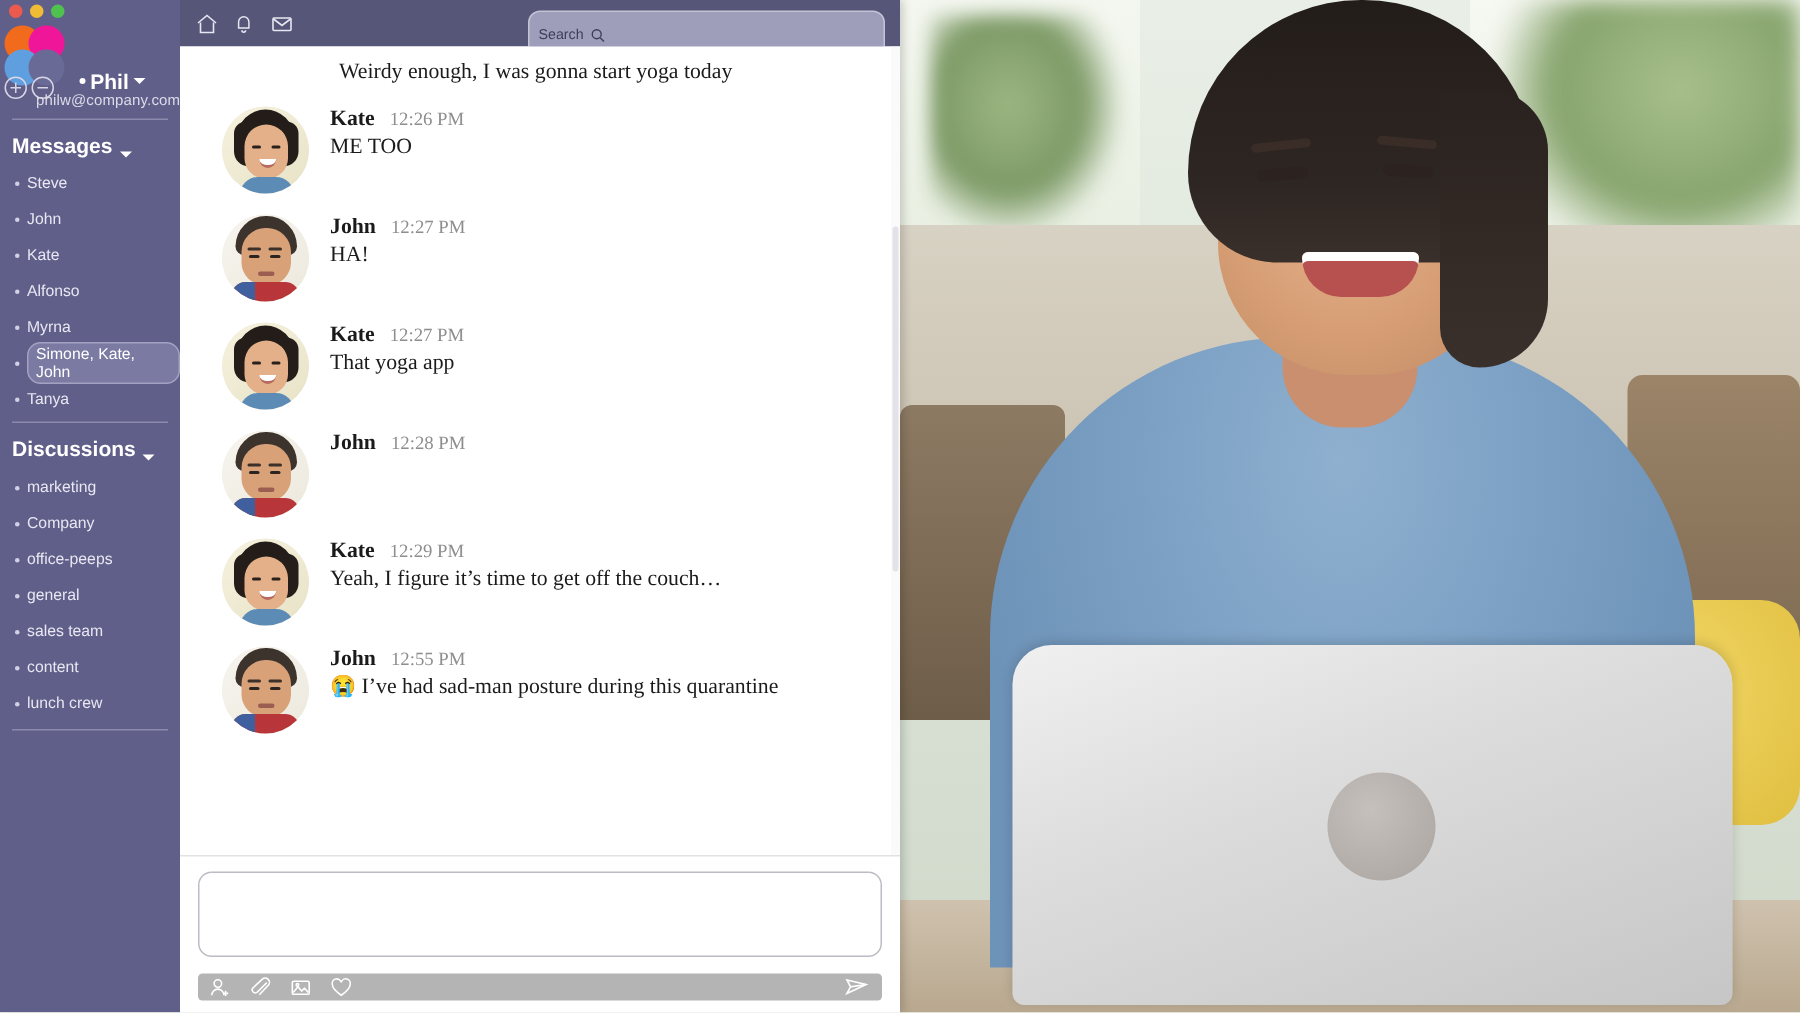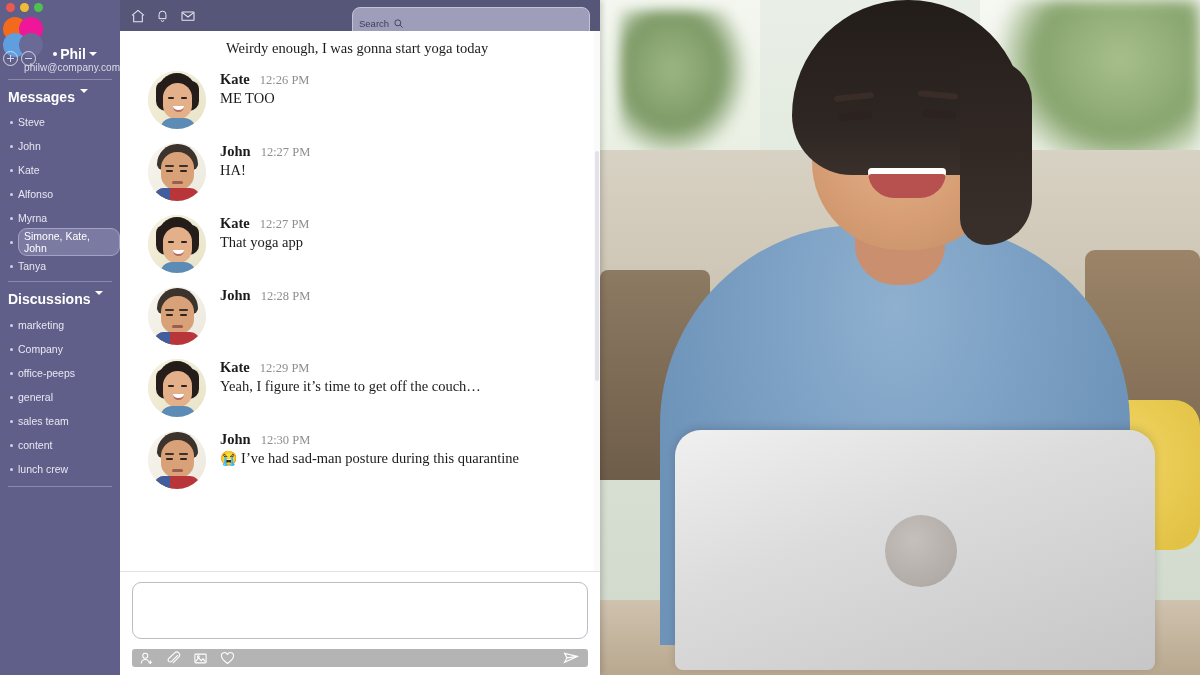--- a/index.html
+++ b/index.html
@@ -169,21 +169,21 @@
     position:absolute; left:24px; top:16px; width:96px;
     font-size:10px; color:#dcdbe9; text-align:left; letter-spacing:.1px;
   }
   .sb-divider {
     position:absolute; left:8px; width:104px; height:1px; background:#8b8aad;
   }
 
   .sb-section {
     position:absolute; left:8px; width:112px;
     font-size:14px; font-weight:bold; color:#ffffff;
-    display:flex; align-items:flex-start; gap:5px;
+    display:flex; align-items:flex-end; gap:5px;
   }
   .sb-list { position:absolute; left:8px; width:112px; }
   .sb-item {
     display:flex; align-items:center; gap:5px;
     font-size:10.5px; color:#e8e7f2; height:24px;
     padding-left:2px;
   }
   .sb-item .bullet { width:3px; height:3px; background:#d2d1e3; border-radius:50%; flex:0 0 3px;}
   .sb-item.selected .label {
     background:#7b7aa3; border:1px solid #a3a2c2; border-radius:9px;
@@ -588,21 +588,21 @@
               <div class="brow-r"></div>
             <div class="eye-l"></div>
               <div class="eye-r"></div>
               <div class="mouth"></div>
             <div class="shirt"></div>
               <div class="shirt2"></div>
           </div>
           <div class="msg-body">
             <div class="msg-head">
               <span class="msg-name">John</span>
-              <span class="msg-time">12:30 PM</span>
+              <span class="msg-time">12:55 PM</span>
             </div>
             <div class="msg-text"><span class="msg-emoji">😭</span><span> I’ve had sad-man posture during this quarantine</span></div>
           </div>
         </div>
 
         <div class="scroll-track">
           <div class="scroll-thumb"></div>
         </div>
       </div>
 

